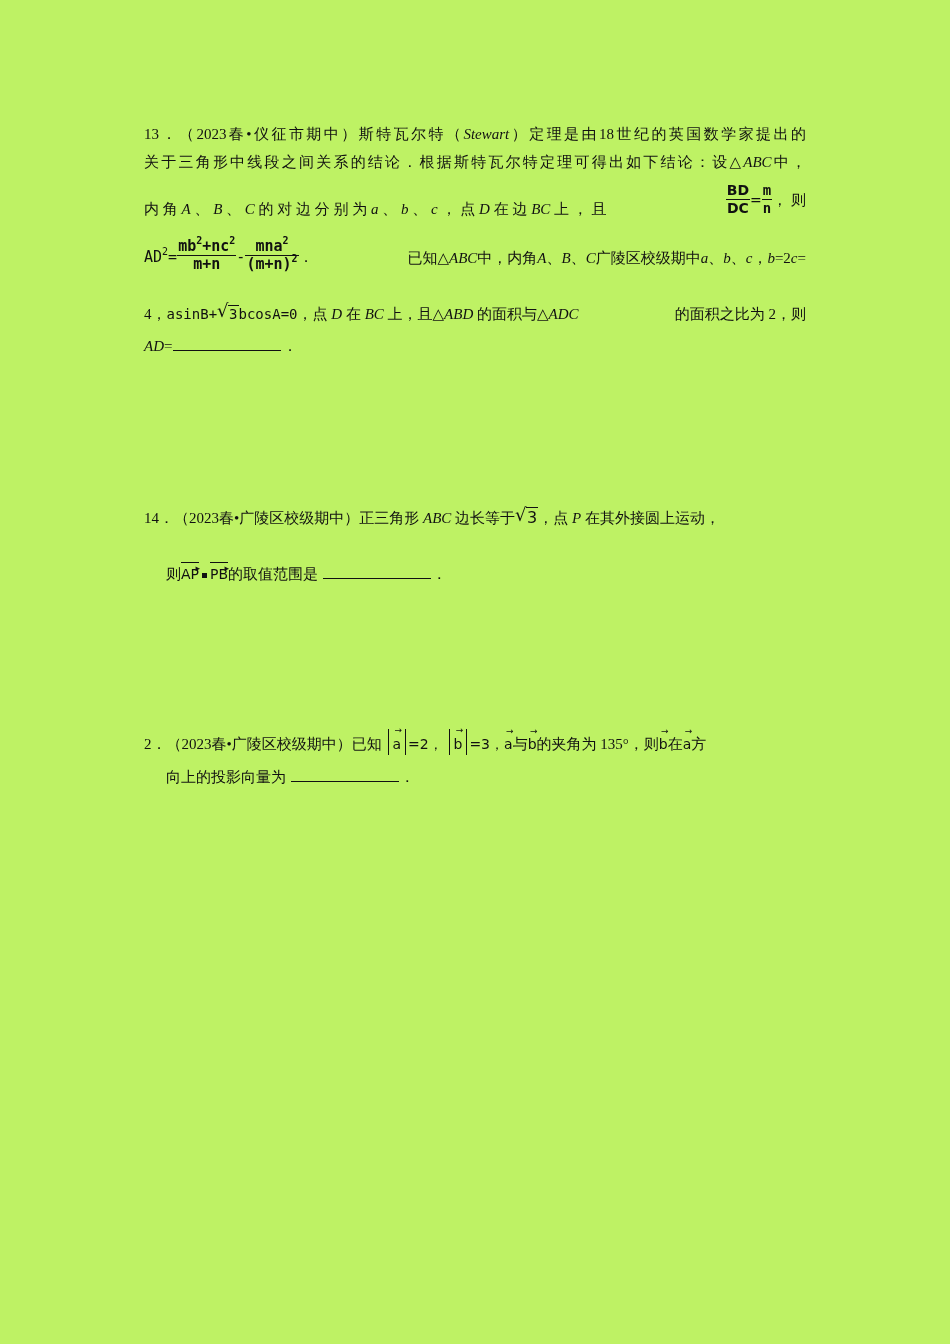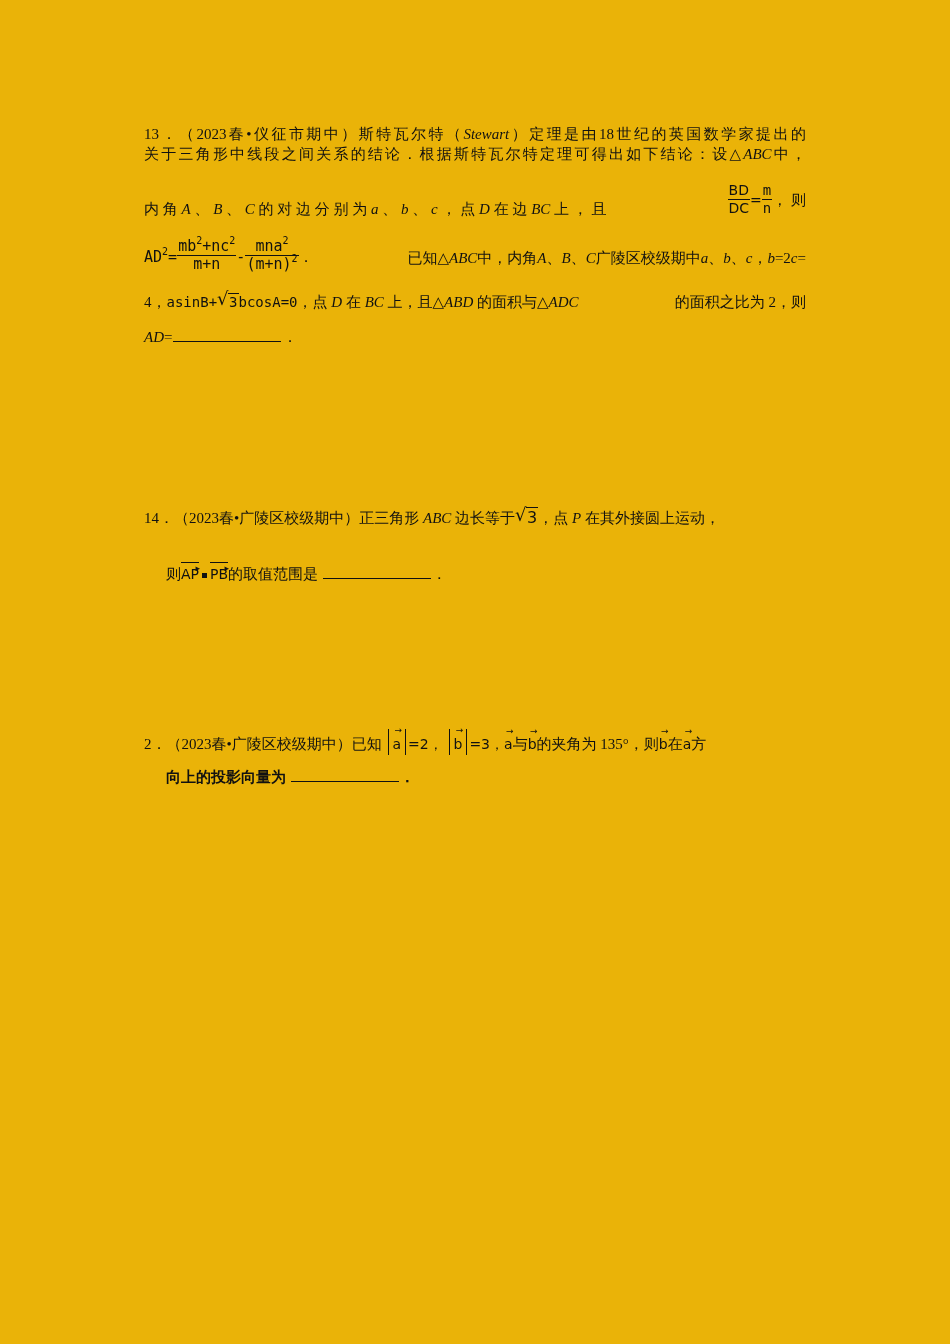--- a/index.html
+++ b/index.html
@@ -14,21 +14,21 @@
       overflow: hidden;
       color: #111111;
       font-family: "Liberation Serif", "DejaVu Serif", serif;
       font-size: 15px;
     }
     .page {
       position: absolute;
       left: 0; top: 0;
       width: 950px;
       height: 1344px;
-      background: #eab308;
+      background: #bef264;
     }
     .line {
       position: absolute;
       left: 144px;
       white-space: nowrap;
       line-height: 20px;
     }
     .justify {
       width: 662px;
       text-align: justify;
@@ -47,20 +47,21 @@
       display: inline-block;
       vertical-align: middle;
       text-align: center;
       position: relative;
       top: -2px;
     }
     .frac .num, .frac .den {
       display: block;
       line-height: 17px;
       padding: 0 1px;
+      font-weight: bold;
     }
     .frac .num {
       border-bottom: 1px solid #111;
     }
     sup.s {
       font-size: 10px;
       vertical-align: 7px;
       line-height: 0;
     }
     .blank {
@@ -123,21 +124,21 @@
 </head>
 <body>
 
 <div class="page">
 
   <div>
     <div class="line justify" style="top:124px;">
       <span>13．</span><span>（2023春•仪征市期中）</span><span>斯特瓦尔特（</span><span class="it">Stewart</span><span>）定理是由18世纪的英国数学家提出的</span>
     </div>
 
-    <div class="line justify" style="top:144px;">
+    <div class="line justify" style="top:152px;">
       <span>关于三角形中线段之间关系的结论．根据斯特瓦尔特定理可得出如下结论：设△</span><span class="it">ABC</span><span>中，</span>
     </div>
 
     <div class="line" style="top:184px; width:662px; display:flex; justify-content:space-between; align-items:flex-end;">
       <span>
         <span>内 角 </span><span class="it">A</span><span> 、 </span><span class="it">B</span><span> 、 </span><span class="it">C</span><span> 的 对 边 分 别 为 </span><span class="it">a</span><span> 、 </span><span class="it">b</span><span> 、 </span><span class="it">c</span><span> ， 点 </span><span class="it">D</span><span> 在 边 </span><span class="it">BC</span><span> 上 ， 且 </span>
       </span>
       <span>
         <span class="frac sans"><span class="num">BD</span><span class="den">DC</span></span><span class="sans">=</span><span class="frac mono"><span class="num">m</span><span class="den">n</span></span><span>，  则</span>
       </span>
@@ -145,28 +146,28 @@
 
     <div class="line" style="top:240px; width:662px; display:flex; justify-content:space-between; align-items:center;">
       <span class="mono" style="font-size:15px;">
         <span>AD</span><sup class="s">2</sup><span>=</span><span class="frac"><span class="num"><span>mb</span><sup class="s">2</sup><span>+nc</span><sup class="s">2</sup></span><span class="den">m+n</span></span><span>-</span><span class="frac"><span class="num"><span>mna</span><sup class="s">2</sup></span><span class="den"><span>(m+n)</span><sup class="s">2</sup></span></span><span style="font-family:'Liberation Serif',serif;">．</span>
       </span>
       <span>
         <span>已知△</span><span class="it">ABC</span><span>中，内角</span><span class="it">A</span><span>、</span><span class="it">B</span><span>、</span><span class="it">C</span><span>广陵区校级期中</span><span class="it">a</span><span>、</span><span class="it">b</span><span>、</span><span class="it">c</span><span>，</span><span class="it">b</span><span>=2</span><span class="it">c</span><span>=</span>
       </span>
     </div>
 
-    <div class="line" style="top:292px; width:662px; display:flex; justify-content:space-between; align-items:center;">
+    <div class="line" style="top:304px; width:662px; display:flex; justify-content:space-between; align-items:center;">
       <span>
         <span>4，</span><span class="mono"><span>asinB+</span><span class="sqrt"><span class="radical">√</span><span class="radicand">3</span></span><span>bcosA=0</span></span><span>，点 </span><span class="it">D</span><span> 在 </span><span class="it">BC</span><span> 上，且△</span><span class="it">ABD</span><span> 的面积与△</span><span class="it">ADC</span>
       </span>
       <span> 的面积之比为 2，则</span>
     </div>
 
-    <div class="line" style="top:327px;">
+    <div class="line" style="top:336px;">
       <span class="it">AD</span><span>=</span><span class="blank"></span><span>．</span>
     </div>
   </div>
 
   <div>
     <div class="line" style="top:508px; width:662px;">
       <span>14．</span><span>（2023春•广陵区校级期中）</span><span>正三角形 </span><span class="it">ABC</span><span> 边长等于</span><span class="sqrt sans" style="font-size:16px;"><span class="radical">√</span><span class="radicand">3</span></span><span>，点 </span><span class="it">P</span><span> 在其外接圆上运动，</span>
     </div>
 
     <div class="line" style="top:560px; left:166px;">
@@ -175,18 +176,18 @@
   </div>
 
   <div>
     <div class="line" style="top:729px; width:662px; display:flex; justify-content:space-between; align-items:center;">
       <span>
         <span>2．</span><span>（2023春•广陵区校级期中）</span><span>已知 </span><span class="abs"><span class="vec"><span class="arrow">→</span><span>a</span></span></span><span class="sans">=2，</span>
         <span class="abs"><span class="vec"><span class="arrow">→</span><span>b</span></span></span><span class="sans">=3，</span><span class="vec"><span class="arrow">→</span><span>a</span></span><span>与</span><span class="vec"><span class="arrow">→</span><span>b</span></span><span>的夹角为 135°，则</span><span class="vec"><span class="arrow">→</span><span>b</span></span><span>在</span><span class="vec"><span class="arrow">→</span><span>a</span></span><span>方</span>
       </span>
     </div>
 
-    <div class="line" style="top:767px; left:166px;font-weight:bold;">
+    <div class="line" style="top:767px; left:166px;">
       <span>向上的投影向量为 </span><span class="blank"></span><span>．</span>
     </div>
   </div>
 
 </div>
 
 </body></html>

